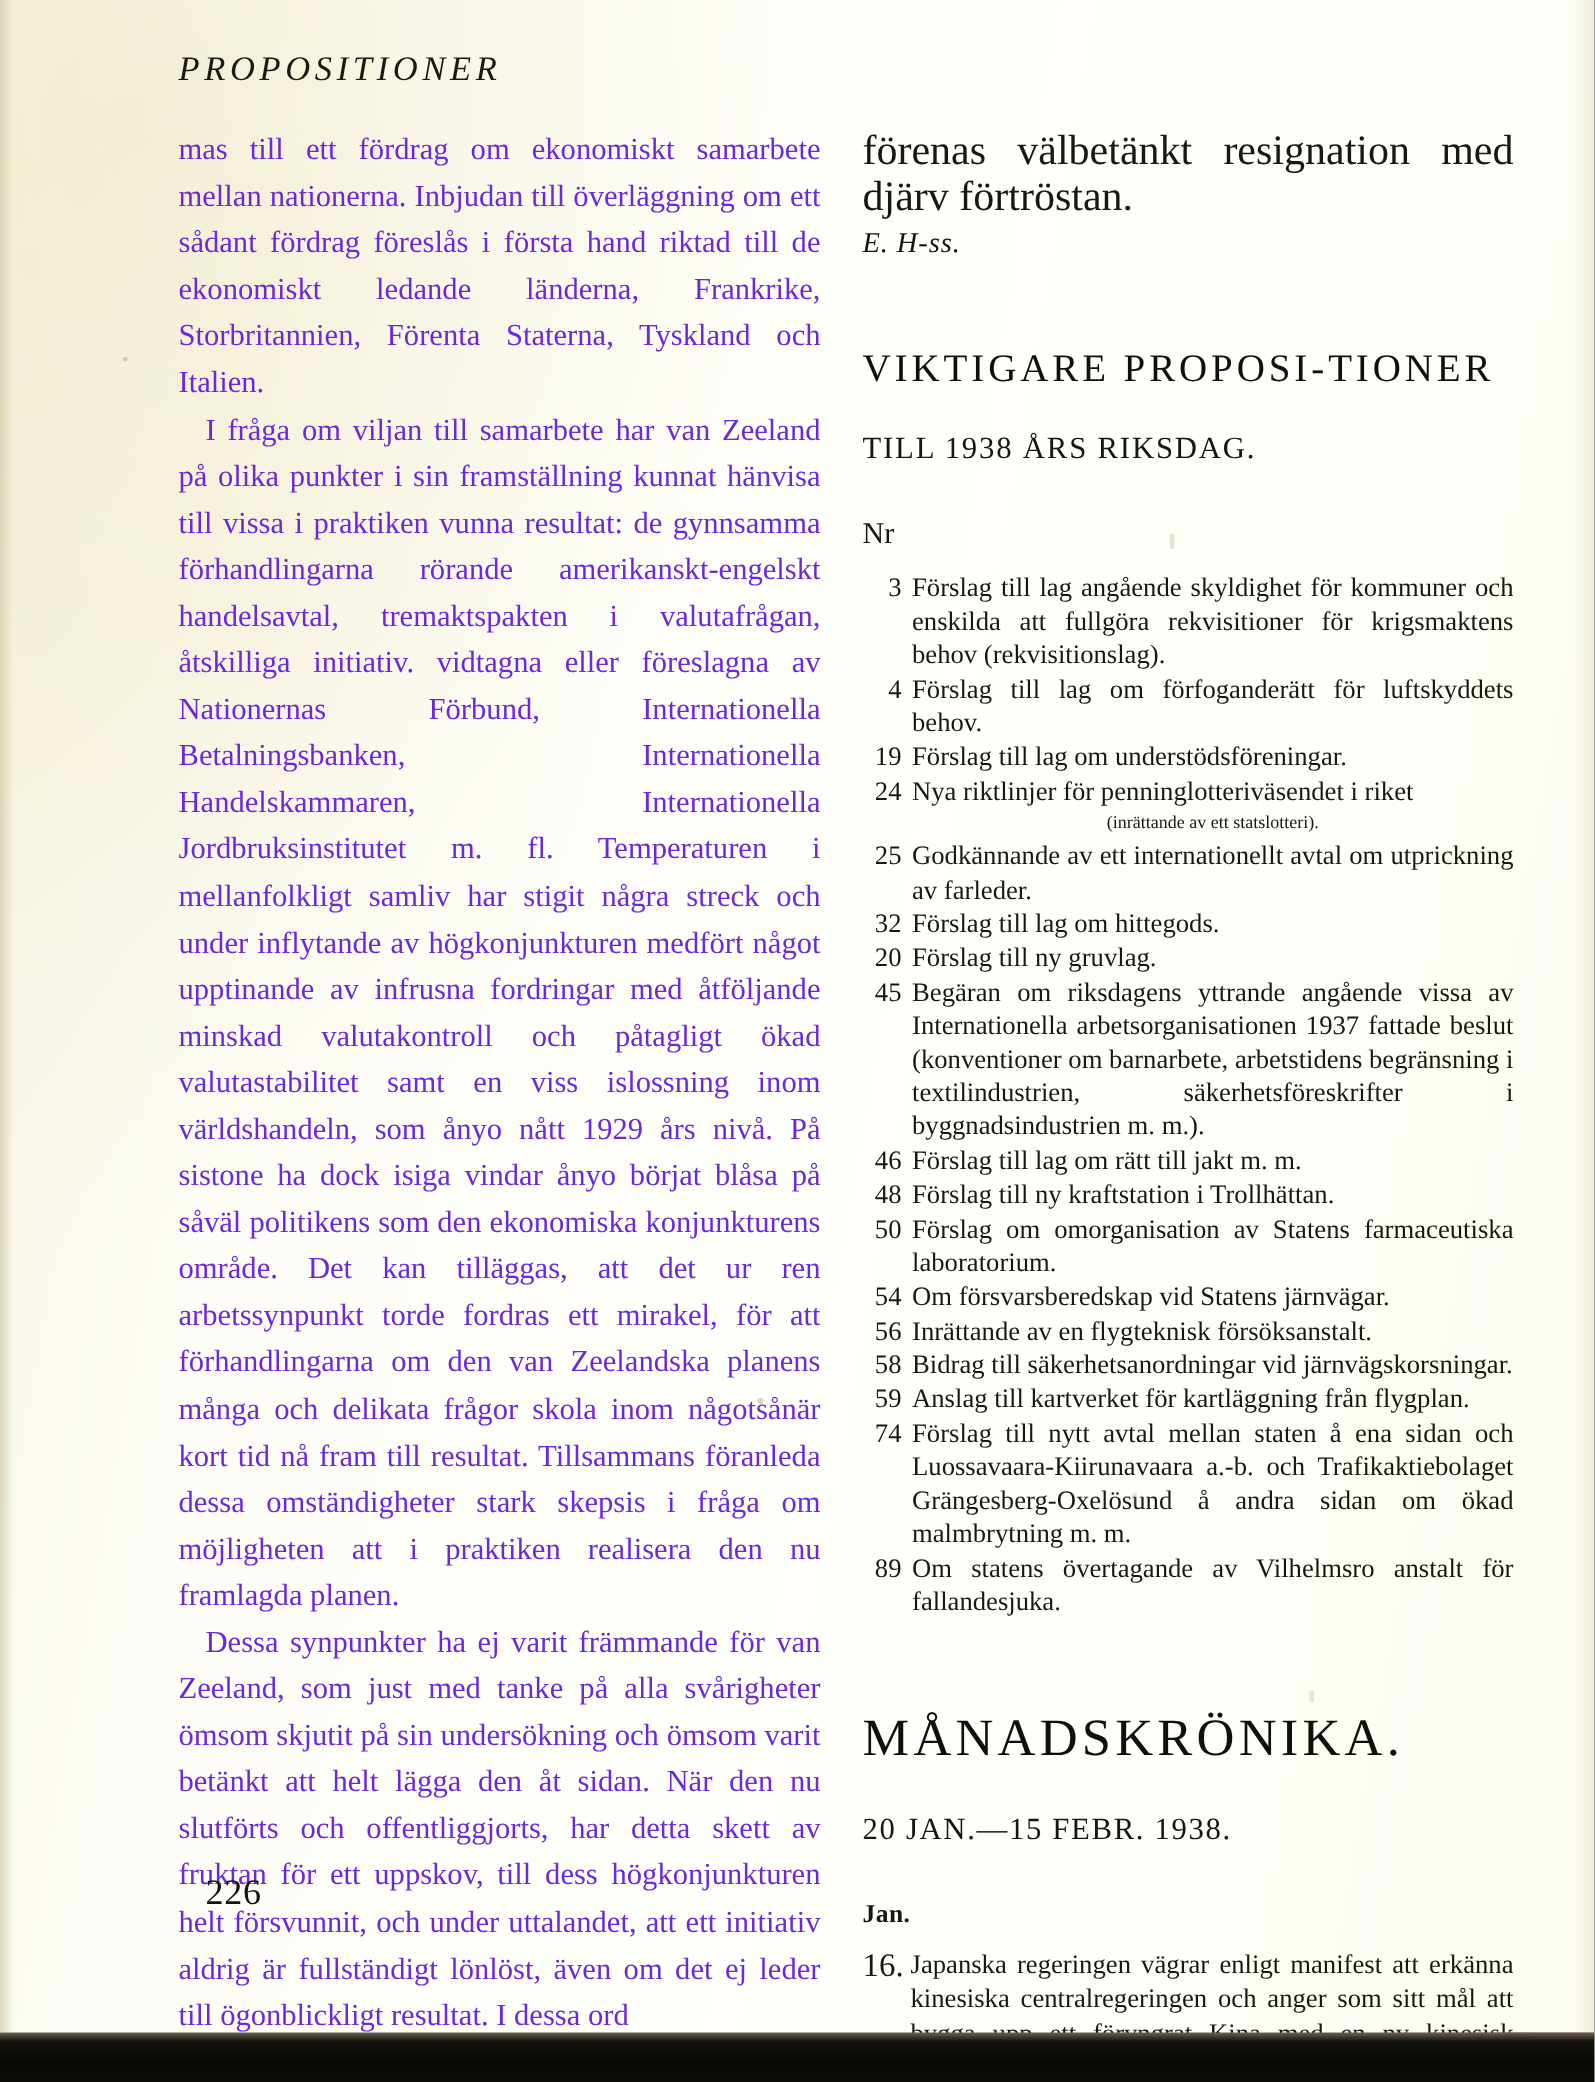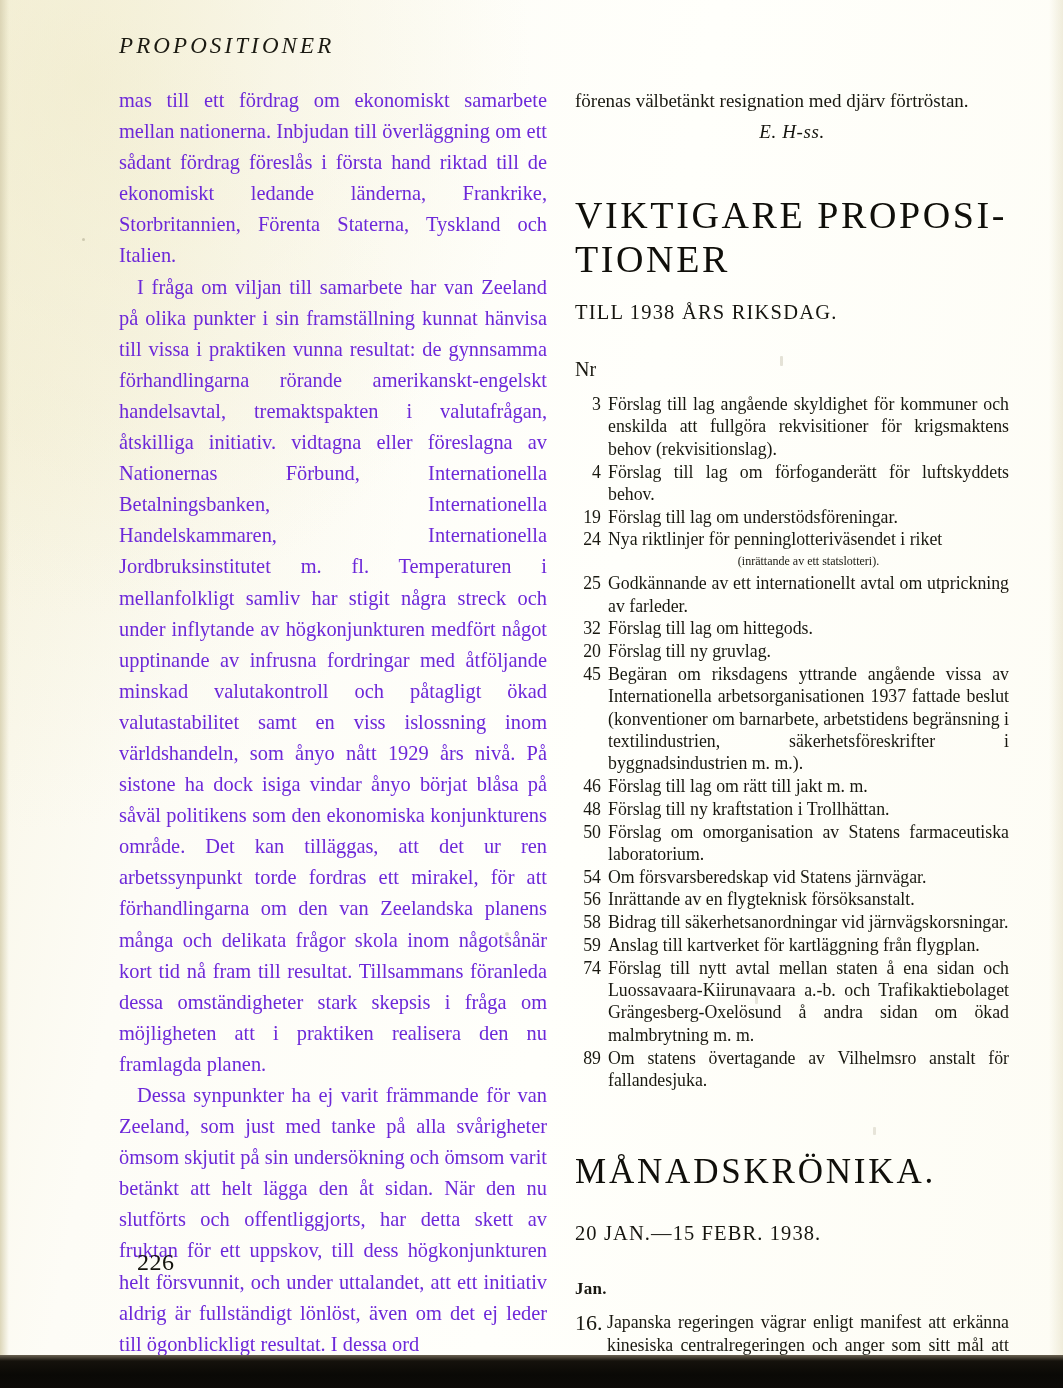--- a/index.html
+++ b/index.html
@@ -92,39 +92,39 @@
     text-justify: inter-word;
     color: #6d28d9;
     -webkit-hyphens: none;
     hyphens: none;
   }
   .body-p + .body-p { text-indent: 18px; }
 
   
   .r-body-p {
     margin: 0;
-    font-size: 19px;
+    font-size: 28px;
     line-height: 31.1px;
     text-align: justify;
     color: #191810;
   }
   .sig {
     margin: 0;
     font-size: 19px;
     font-style: italic;
-    text-align: center;
+    text-align: left;
     line-height: 31.1px;
     letter-spacing: 0.6px;
   }
 
   
   .sec-heading {
     margin: 0;
     font-weight: normal;
-    font-size: 38px;
+    font-size: 26px;
     line-height: 44px;
     letter-spacing: 2.6px;
     color: #100f0a;
   }
   .sec-subheading {
     margin: 0;
     font-size: 20.5px;
     letter-spacing: 1.2px;
     color: #171610;
   }

